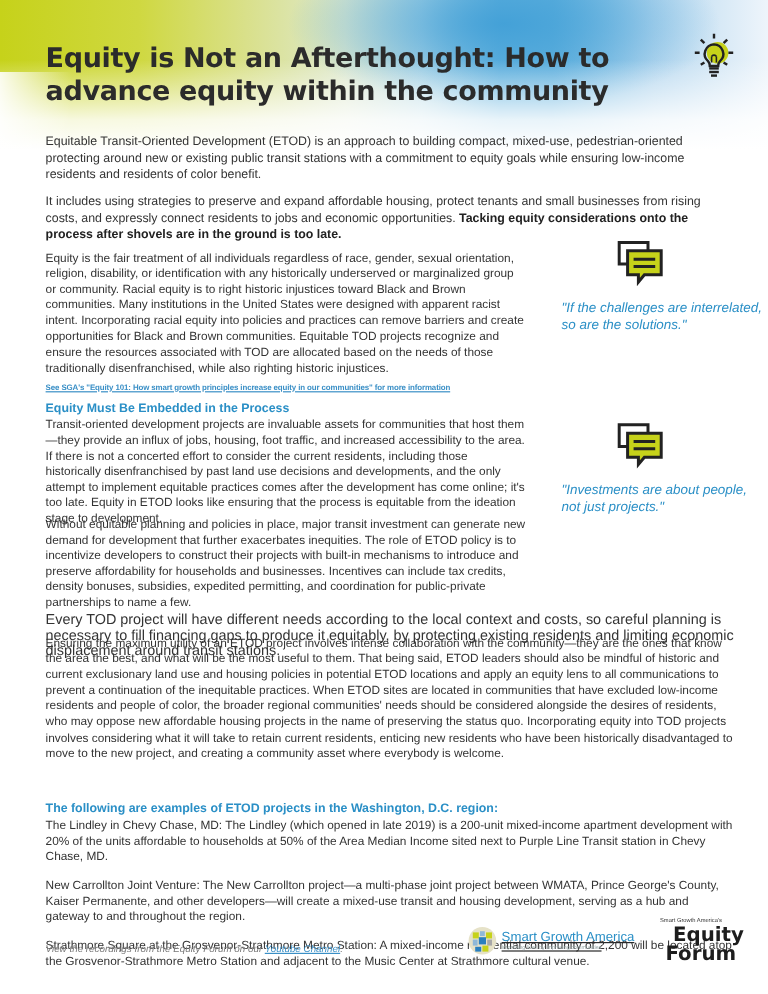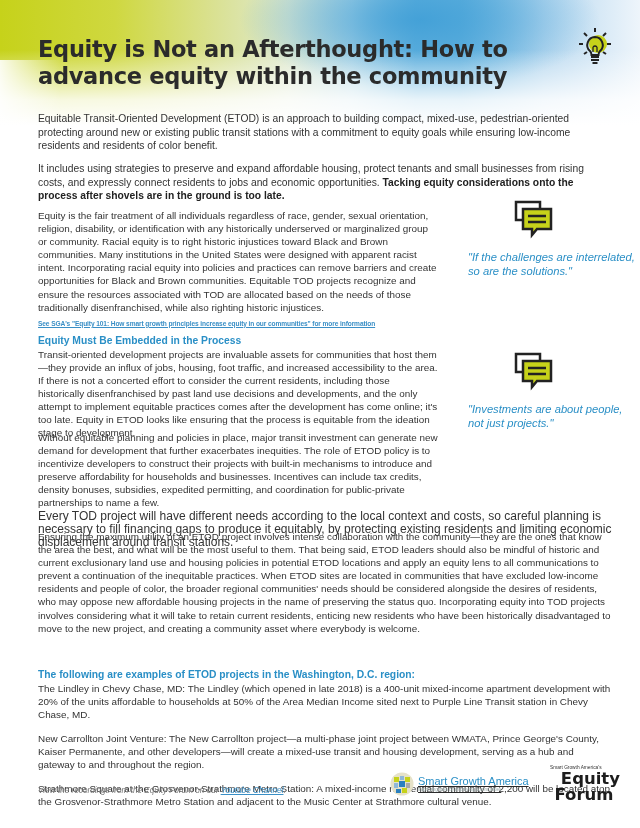--- a/index.html
+++ b/index.html
@@ -124,21 +124,21 @@
   <p class="para narrow">Without equitable planning and policies in place, major transit investment can generate new demand for development that further exacerbates inequities. The role of ETOD policy is to incentivize developers to construct their projects with built-in mechanisms to introduce and preserve affordability for households and businesses. Incentives can include tax credits, density bonuses, subsidies, expedited permitting, and coordination for public-private partnerships to name a few.</p>
   <p class="para wide">Every TOD project will have different needs according to the local context and costs, so careful planning is necessary to fill financing gaps to produce it equitably, by protecting existing residents and limiting economic displacement around transit stations.</p>
 </div>
 
 <div class="sec4">
   <p class="para">Ensuring the maximum utility of an ETOD project involves intense collaboration with the community—they are the ones that know the area the best, and what will be the most useful to them. That being said, ETOD leaders should also be mindful of historic and current exclusionary land use and housing policies in potential ETOD locations and apply an equity lens to all communications to prevent a continuation of the inequitable practices. When ETOD sites are located in communities that have excluded low-income residents and people of color, the broader regional communities' needs should be considered alongside the desires of residents, who may oppose new affordable housing projects in the name of preserving the status quo. Incorporating equity into TOD projects involves considering what it will take to retain current residents, enticing new residents who have been historically disadvantaged to move to the new project, and creating a community asset where everybody is welcome.</p>
 </div>
 
 <div class="sec5">
   <h2 class="h2">The following are examples of ETOD projects in the Washington, D.C. region:</h2>
-  <p class="para">The Lindley in Chevy Chase, MD: The Lindley (which opened in late 2018) is a 400-unit mixed-income apartment development with 20% of the units affordable to households at 50% of the Area Median Income sited next to Purple Line Transit station in Chevy Chase, MD.</p>
+  <p class="para">The Lindley in Chevy Chase, MD: The Lindley (which opened in late 2019) is a 200-unit mixed-income apartment development with 20% of the units affordable to households at 50% of the Area Median Income sited next to Purple Line Transit station in Chevy Chase, MD.</p>
   <div class="gap"></div>
   <p class="para">New Carrollton Joint Venture: The New Carrollton project—a multi-phase joint project between WMATA, Prince George's County, Kaiser Permanente, and other developers—will create a mixed-use transit and housing development, serving as a hub and gateway to and throughout the region.</p>
   <div class="gap"></div>
   <p class="para">Strathmore Square at the Grosvenor-Strathmore Metro Station: A mixed-income residential community of 2,200 will be located atop the Grosvenor-Strathmore Metro Station and adjacent to the Music Center at Strathmore cultural venue.</p>
 </div>
 
 <div class="quote-block q1">
   <svg class="quote-icon" viewBox="0 0 40 40">
     <path d="M2 2 h24 v18 h-24z" fill="#fff" stroke="#222" stroke-width="2.5"></path>
     <path d="M9 9 h28 v20 h-14 l-5 6 v-6 h-9z" fill="#c6d21a" stroke="#222" stroke-width="2.5" stroke-linejoin="miter"></path>

